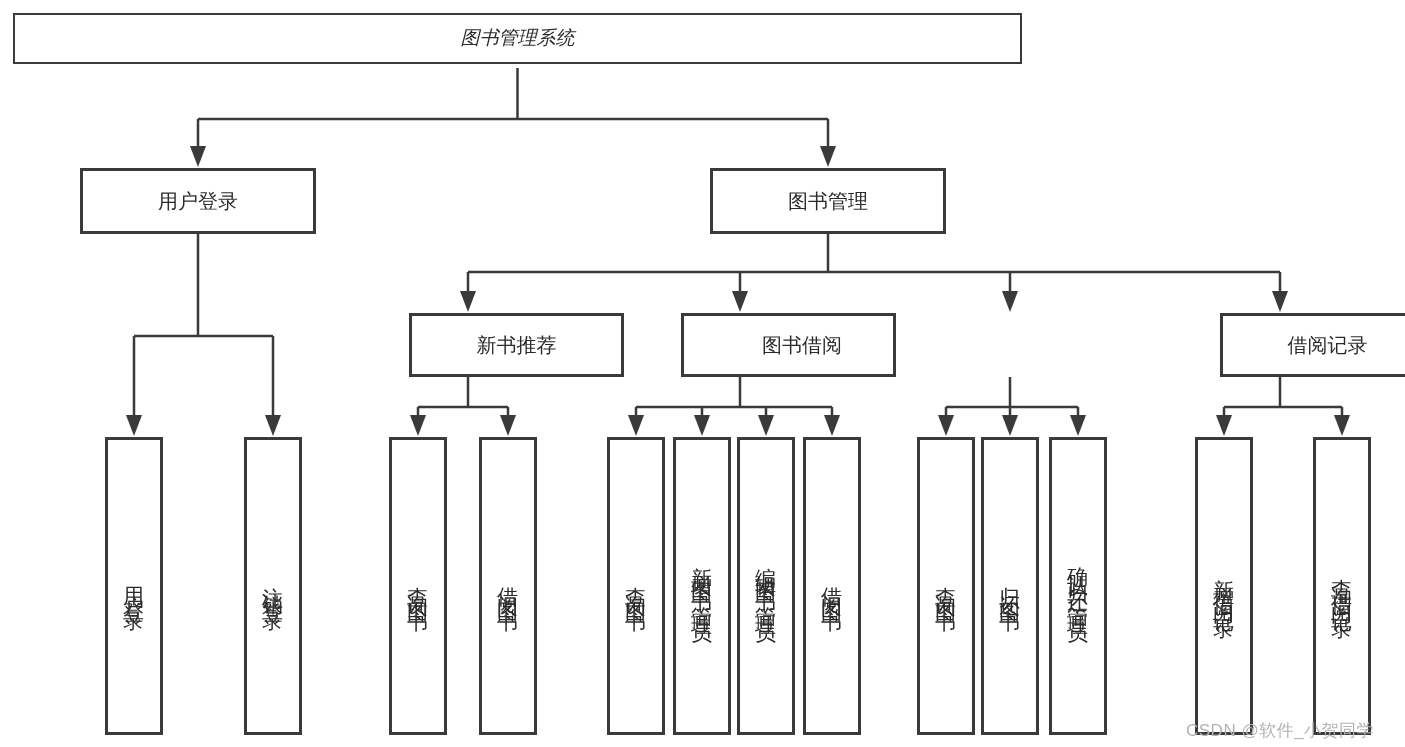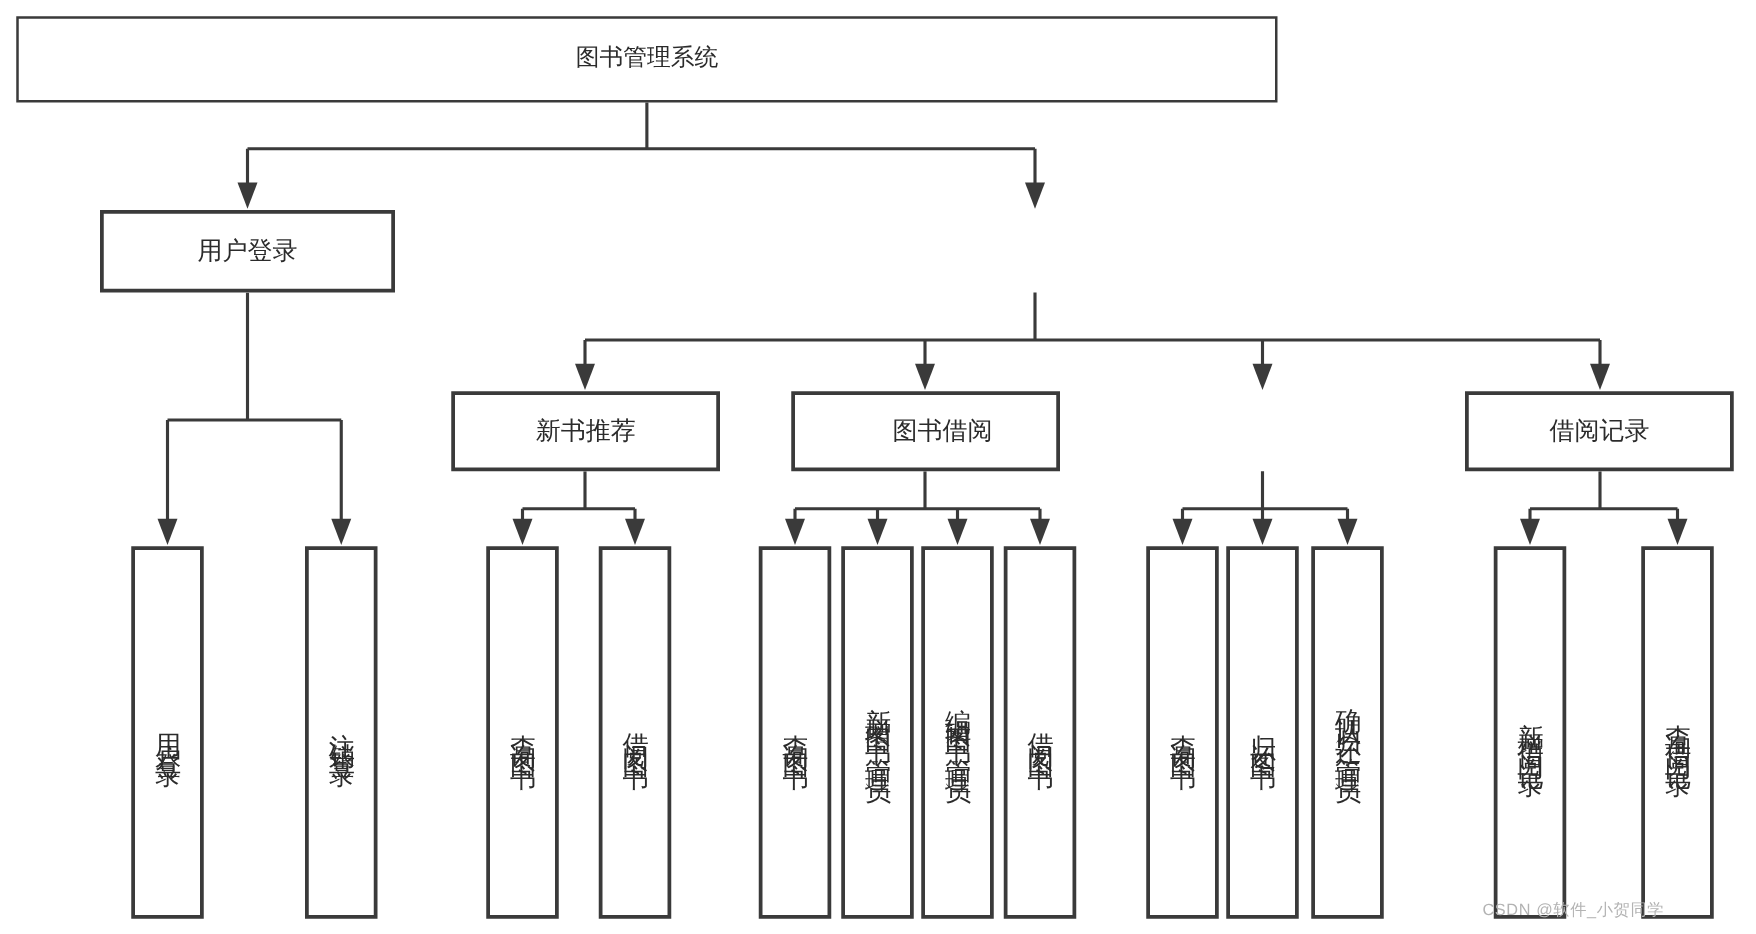--- a/index.html
+++ b/index.html
@@ -29,40 +29,41 @@
     border: 3px solid #3a3a3a;
     color: #2b2b2b;
     display: flex;
     align-items: center;
     justify-content: center;
     text-align: center;
     line-height: 1.2;
   }
   .h-node { font-size: 20px; }
   .root-node {
-    left: 13px; top: 13px; width: 1009px; height: 69px;
+    left: 13px; top: 13px; width: 1009px; height: 51px;
     font-size: 19px;
     border-width: 2.5px;
+    font-style: italic;
   }
   .v-node {
     top: 437px;
     width: 58px;
     height: 298px;
     writing-mode: vertical-rl;
     text-orientation: mixed;
     font-size: 21px;
     letter-spacing: 8px;
   }
   .l2 { top: 168px; width: 236px; height: 66px; }
-  .l3 { top: 313px; width: 215px; height: 64px; }
+  .l3 { top: 313px; width: 215px; height: 64px; margin-left: 48px; }
   #watermark {
     position: absolute;
     left: 1186px;
     top: 719px;
-    font-size: 13px;
+    font-size: 17px;
     color: #b3b3b3;
     white-space: nowrap;
     letter-spacing: 0.5px;
   }
 </style>
 </head>
 <body>
 
 <div id="canvas">
 
@@ -98,20 +99,21 @@
     <polygon fill="#3a3a3a" points="1070,415 1086,415 1078,436"></polygon>
 
     <path d="M1280 377 V407 M1224 407 H1342 M1224 407 V417 M1342 407 V417" stroke="#3a3a3a" stroke-width="2.5" fill="none"></path>
     <polygon fill="#3a3a3a" points="1216,415 1232,415 1224,436"></polygon>
     <polygon fill="#3a3a3a" points="1334,415 1350,415 1342,436"></polygon>
   </svg>
 
   <div class="node root-node">图书管理系统</div>
 
   <div class="node h-node l2" style="left:80px;">用户登录</div>
+  <div class="node h-node l2" style="left:710px;">图书管理</div>
 
   <div class="node h-node l3" style="left:361px;">新书推荐</div>
   <div class="node h-node l3" style="left:633px;padding-left:27px;">图书借阅</div>
   <div class="node h-node l3" style="left:1172px;">借阅记录</div>
 
   <div class="node v-node" style="left:105px;">用户登录</div>
   <div class="node v-node" style="left:244px;">注销登录</div>
 
   <div class="node v-node" style="left:389px;">查询图书</div>
   <div class="node v-node" style="left:479px;">借阅图书</div>

